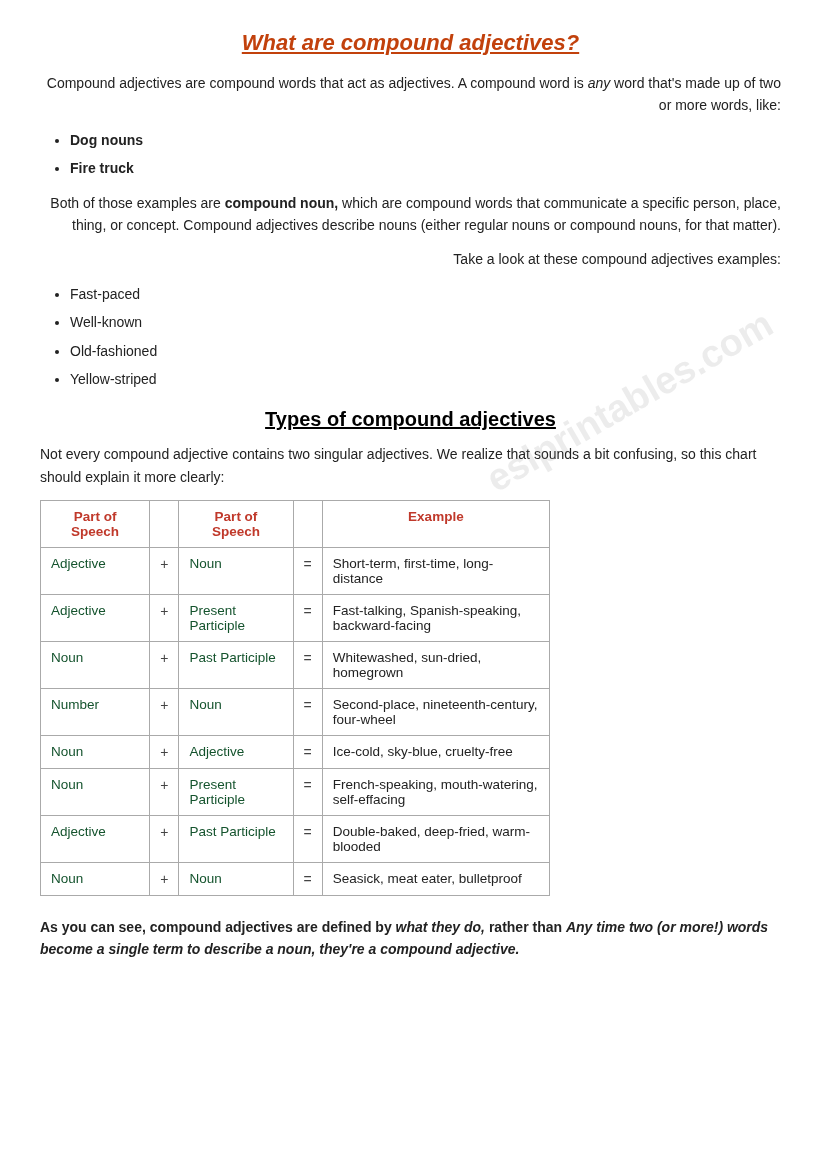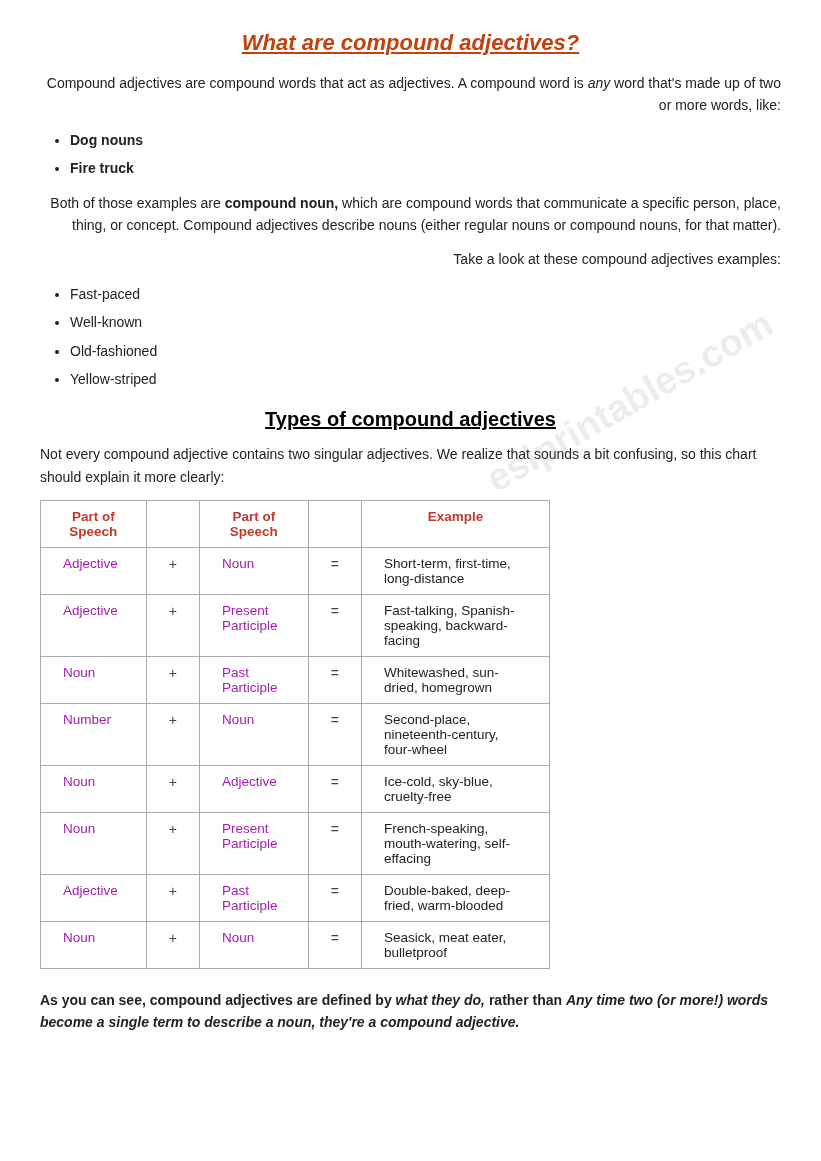--- a/index.html
+++ b/index.html
@@ -46,34 +46,34 @@
       line-height: 1.6;
     }
     table.compound-table {
       border-collapse: collapse;
       width: 510px;
       margin-bottom: 20px;
       font-size: 13.5px;
     }
     table.compound-table th, table.compound-table td {
       border: 1px solid #aaa;
-      padding: 8px 22px;
+      padding: 8px 10px;
       vertical-align: top;
     }
     table.compound-table th {
       color: #c0392b;
       font-weight: bold;
       background: #fff;
     }
     .col-pos1 { width: 110px; }
     .col-connector { width: 28px; text-align: center; border-left: none; border-right: none; }
     .col-pos2 { width: 115px; }
     .col-eq { width: 28px; text-align: center; border-left: none; border-right: none; }
     .col-example { width: 230px; }
-    .blue-text { color: #a21caf; }
+    .blue-text { color: #14532d; }
     .red-text { color: #c0392b; }
     .connector-cell { text-align: center; vertical-align: middle; color: #444; font-size: 14px; }
     .footer-para {
       margin-top: 16px;
       line-height: 1.6;
       font-weight: bold;
     }
     .footer-para .italic { font-style: italic; }
     
     .watermark {

